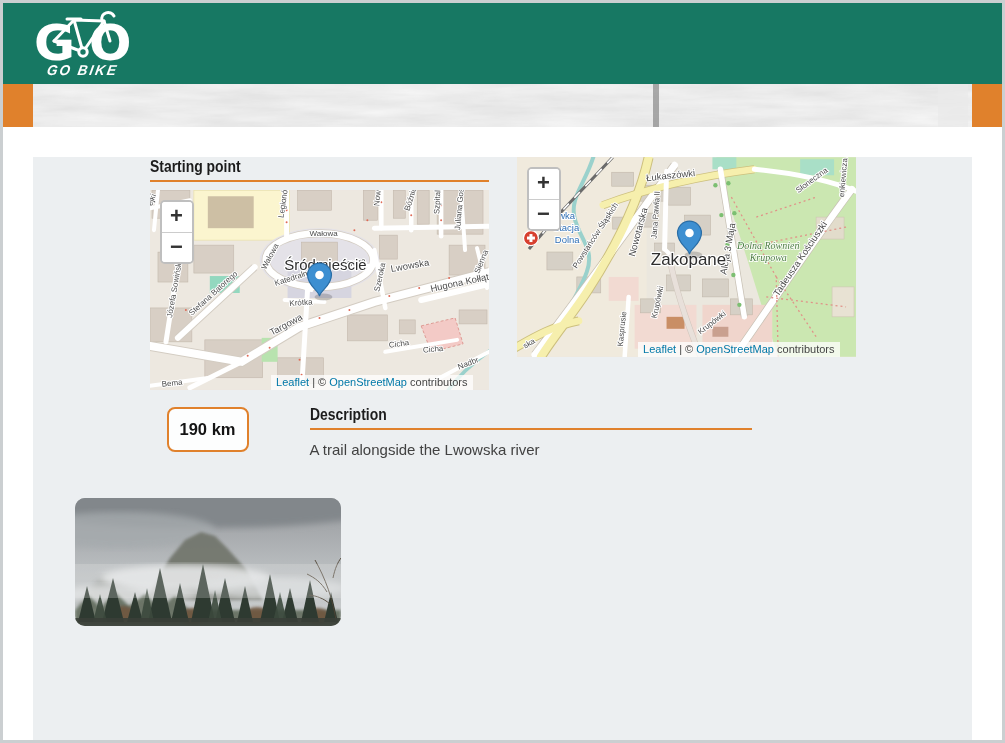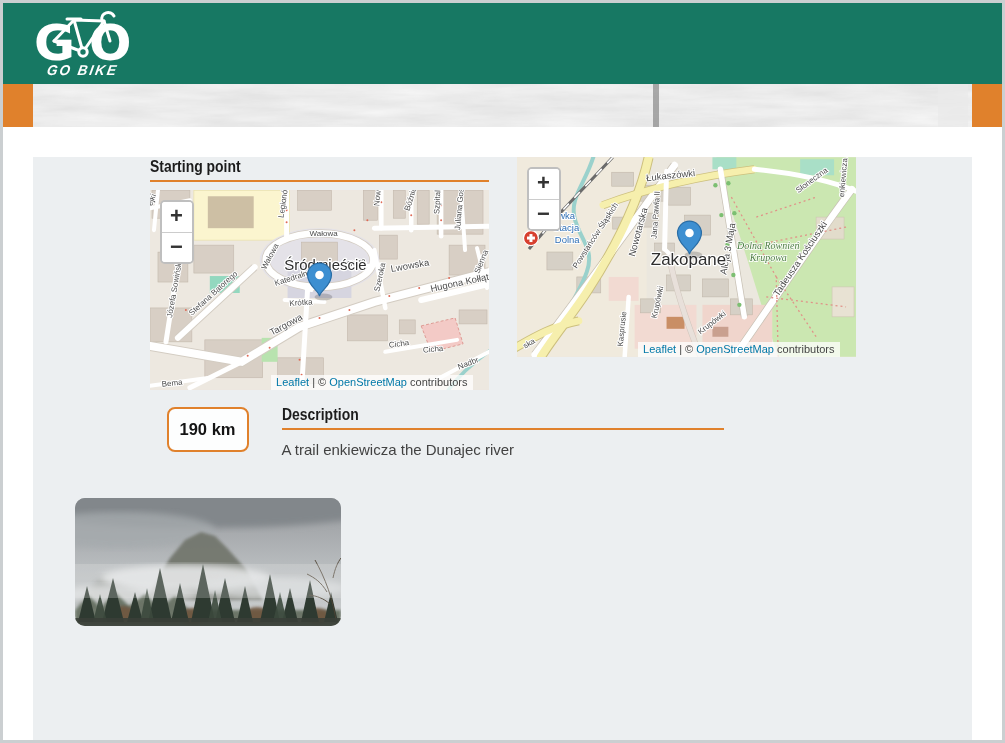--- a/index.html
+++ b/index.html
@@ -40,21 +40,21 @@
   .station-label{ font-size:9.5px; fill:#2f6fb5; paint-order:stroke; stroke:#fff; stroke-width:2px; font-family:"Liberation Sans",sans-serif; }
 
   .zoom-ctl{ position:absolute; top:10px; left:10px; width:34px; border:2px solid rgba(0,0,0,.25); border-radius:5px; background:#fff; overflow:hidden; z-index:5; }
   .zoom-btn{ display:block; width:30px; height:30px; text-align:center; font:bold 22px/28px "Liberation Sans",sans-serif; color:#333; cursor:pointer; background:#fff; }
   .zoom-btn + .zoom-btn{ border-top:1px solid #ccc; }
 
   .attribution{ position:absolute; right:16px; bottom:0; background:rgba(255,255,255,.75); padding:1px 5px 2px; font-size:11px; color:#444; z-index:5; white-space:nowrap; }
   .attribution a{ color:#0078A8; text-decoration:none; cursor:pointer; }
 
   
-  .detail-row{ display:flex; width:706px; margin:15px auto 0; }
+  .detail-row{ display:flex; width:706px; margin:15px auto 0;gap:28px; }
   .badge-col{ width:132px; }
   .distance-badge{ margin-left:17px; margin-top:2px; width:82px; height:45px; border:2.5px solid #E0812C; border-radius:8px; background:#fdfefe;
                    display:flex; align-items:center; justify-content:center; font-weight:bold; font-size:16.5px; color:#141414; }
   .desc-col{ width:442px; }
   .desc-text{ font-size:15px; color:#424242; margin-top:11px; }
 
   
   .landmarks{ width:855px; margin:40px auto 0; }
   .landmark-photo{ margin-top:11px; width:266px; height:128px; border-radius:10px; overflow:hidden; }
   .landmark-photo svg{ display:block; width:100%; height:100%; }
@@ -358,21 +358,21 @@
         </div>
       </section>
     </div>
 
     <div class="detail-row">
       <div class="badge-col">
         <div class="distance-badge">190 km</div>
       </div>
       <div class="desc-col">
         <h2 class="sec-heading"><span>Description</span></h2>
-        <p class="desc-text">A trail enkiewicza the Dunajec river</p>
+        <p class="desc-text">A trail alongside the Lwowska river</p>
       </div>
     </div>
 
     <section class="landmarks">
       <figure class="landmark-photo">
         <svg viewBox="0 0 266 128" preserveAspectRatio="none">
           <defs>
             <linearGradient id="sky" x1="0" y1="0" x2="0" y2="1">
               <stop offset="0" stop-color="#96999D"></stop>
                 <stop offset="0.55" stop-color="#B9BDBF"></stop>

